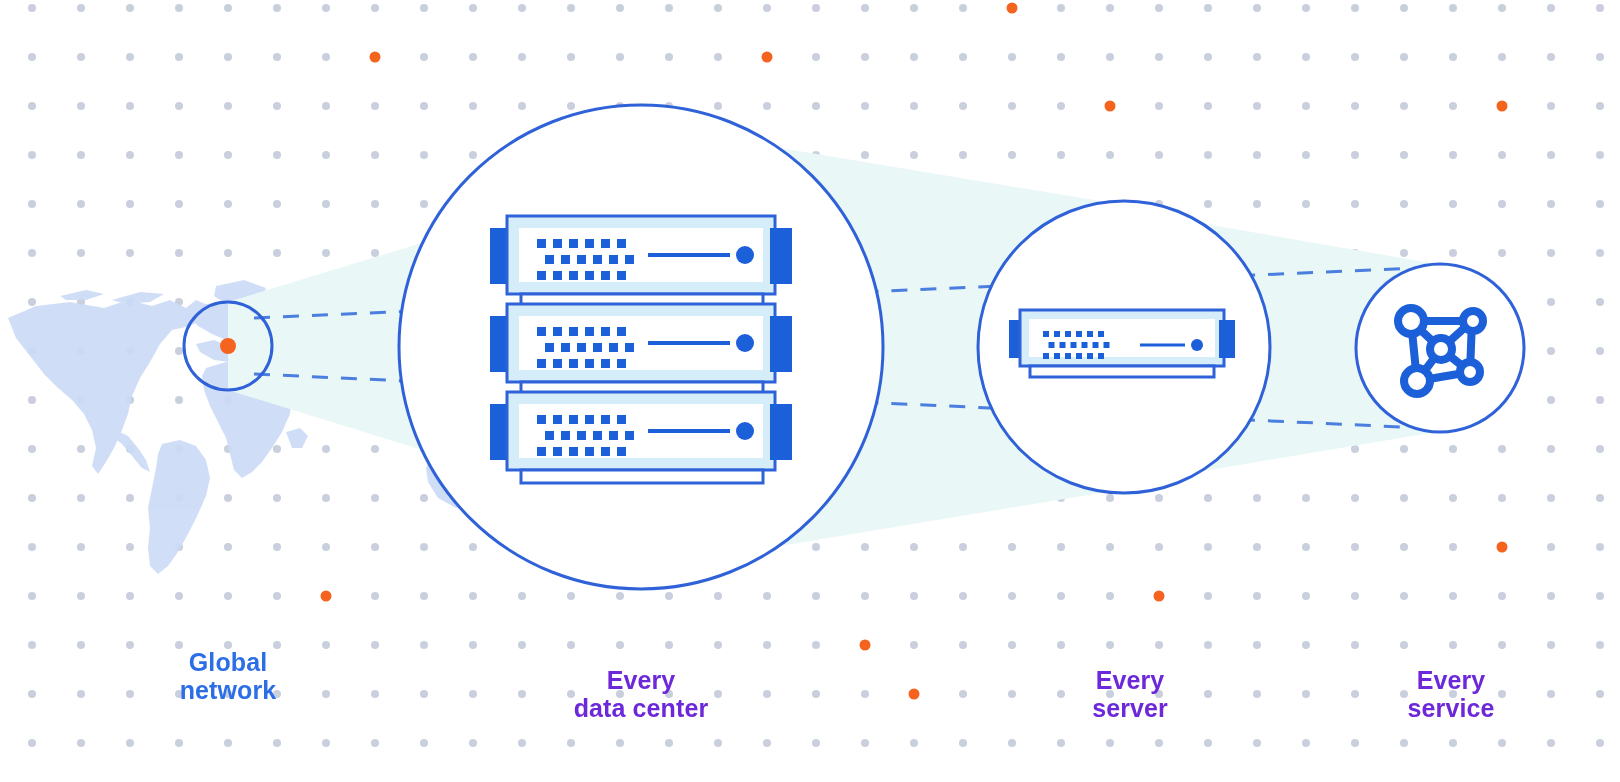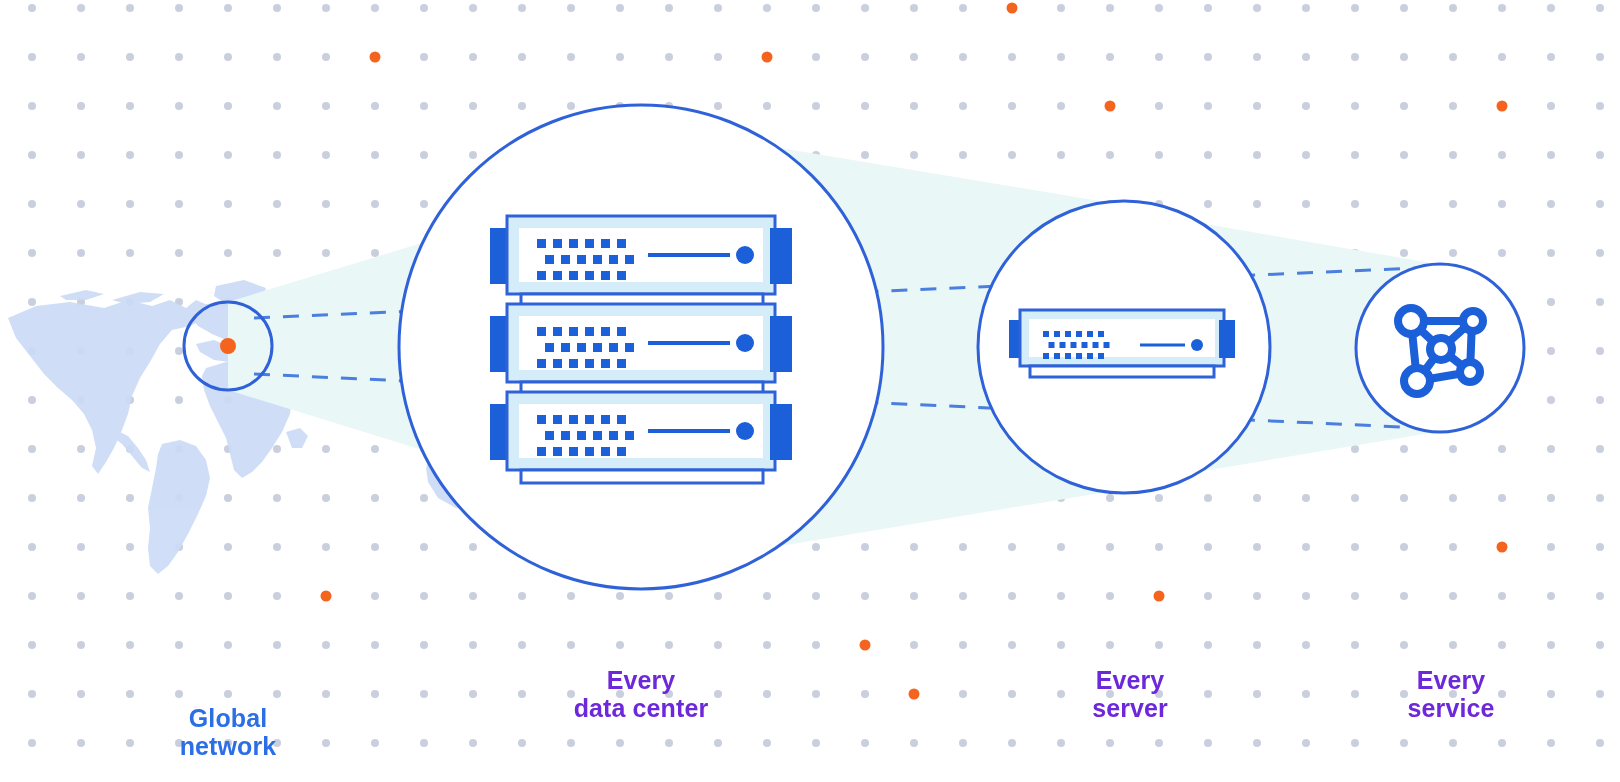--- a/index.html
+++ b/index.html
@@ -823,21 +823,21 @@
       <circle cx="1473" cy="321" r="10" fill="#ffffff" stroke-width="8"></circle>
       <circle cx="1441" cy="349" r="11" fill="#ffffff" stroke-width="8"></circle>
       <circle cx="1417" cy="381" r="13" fill="#ffffff" stroke-width="8"></circle>
       <circle cx="1470" cy="372" r="10" fill="#ffffff" stroke-width="8"></circle>
     </g>
 
     <circle cx="228" cy="346" r="44" fill="none" stroke="#2f62d8" stroke-width="3"></circle>
     <circle cx="228" cy="346" r="8" fill="#f4641e"></circle>
   </svg>
 
-  <div class="label accent" style="left:128px; top:704px; width:200px;">Global
+  <div class="label accent" style="left:128px; top:648px; width:200px;">Global
 network</div>
 
   <div class="label dark" style="left:511px; top:666px; width:260px;">Every
 data center</div>
 
   <div class="label dark" style="left:1030px; top:666px; width:200px;">Every
 server</div>
 
   <div class="label dark" style="left:1351px; top:666px; width:200px;">Every
 service</div>

